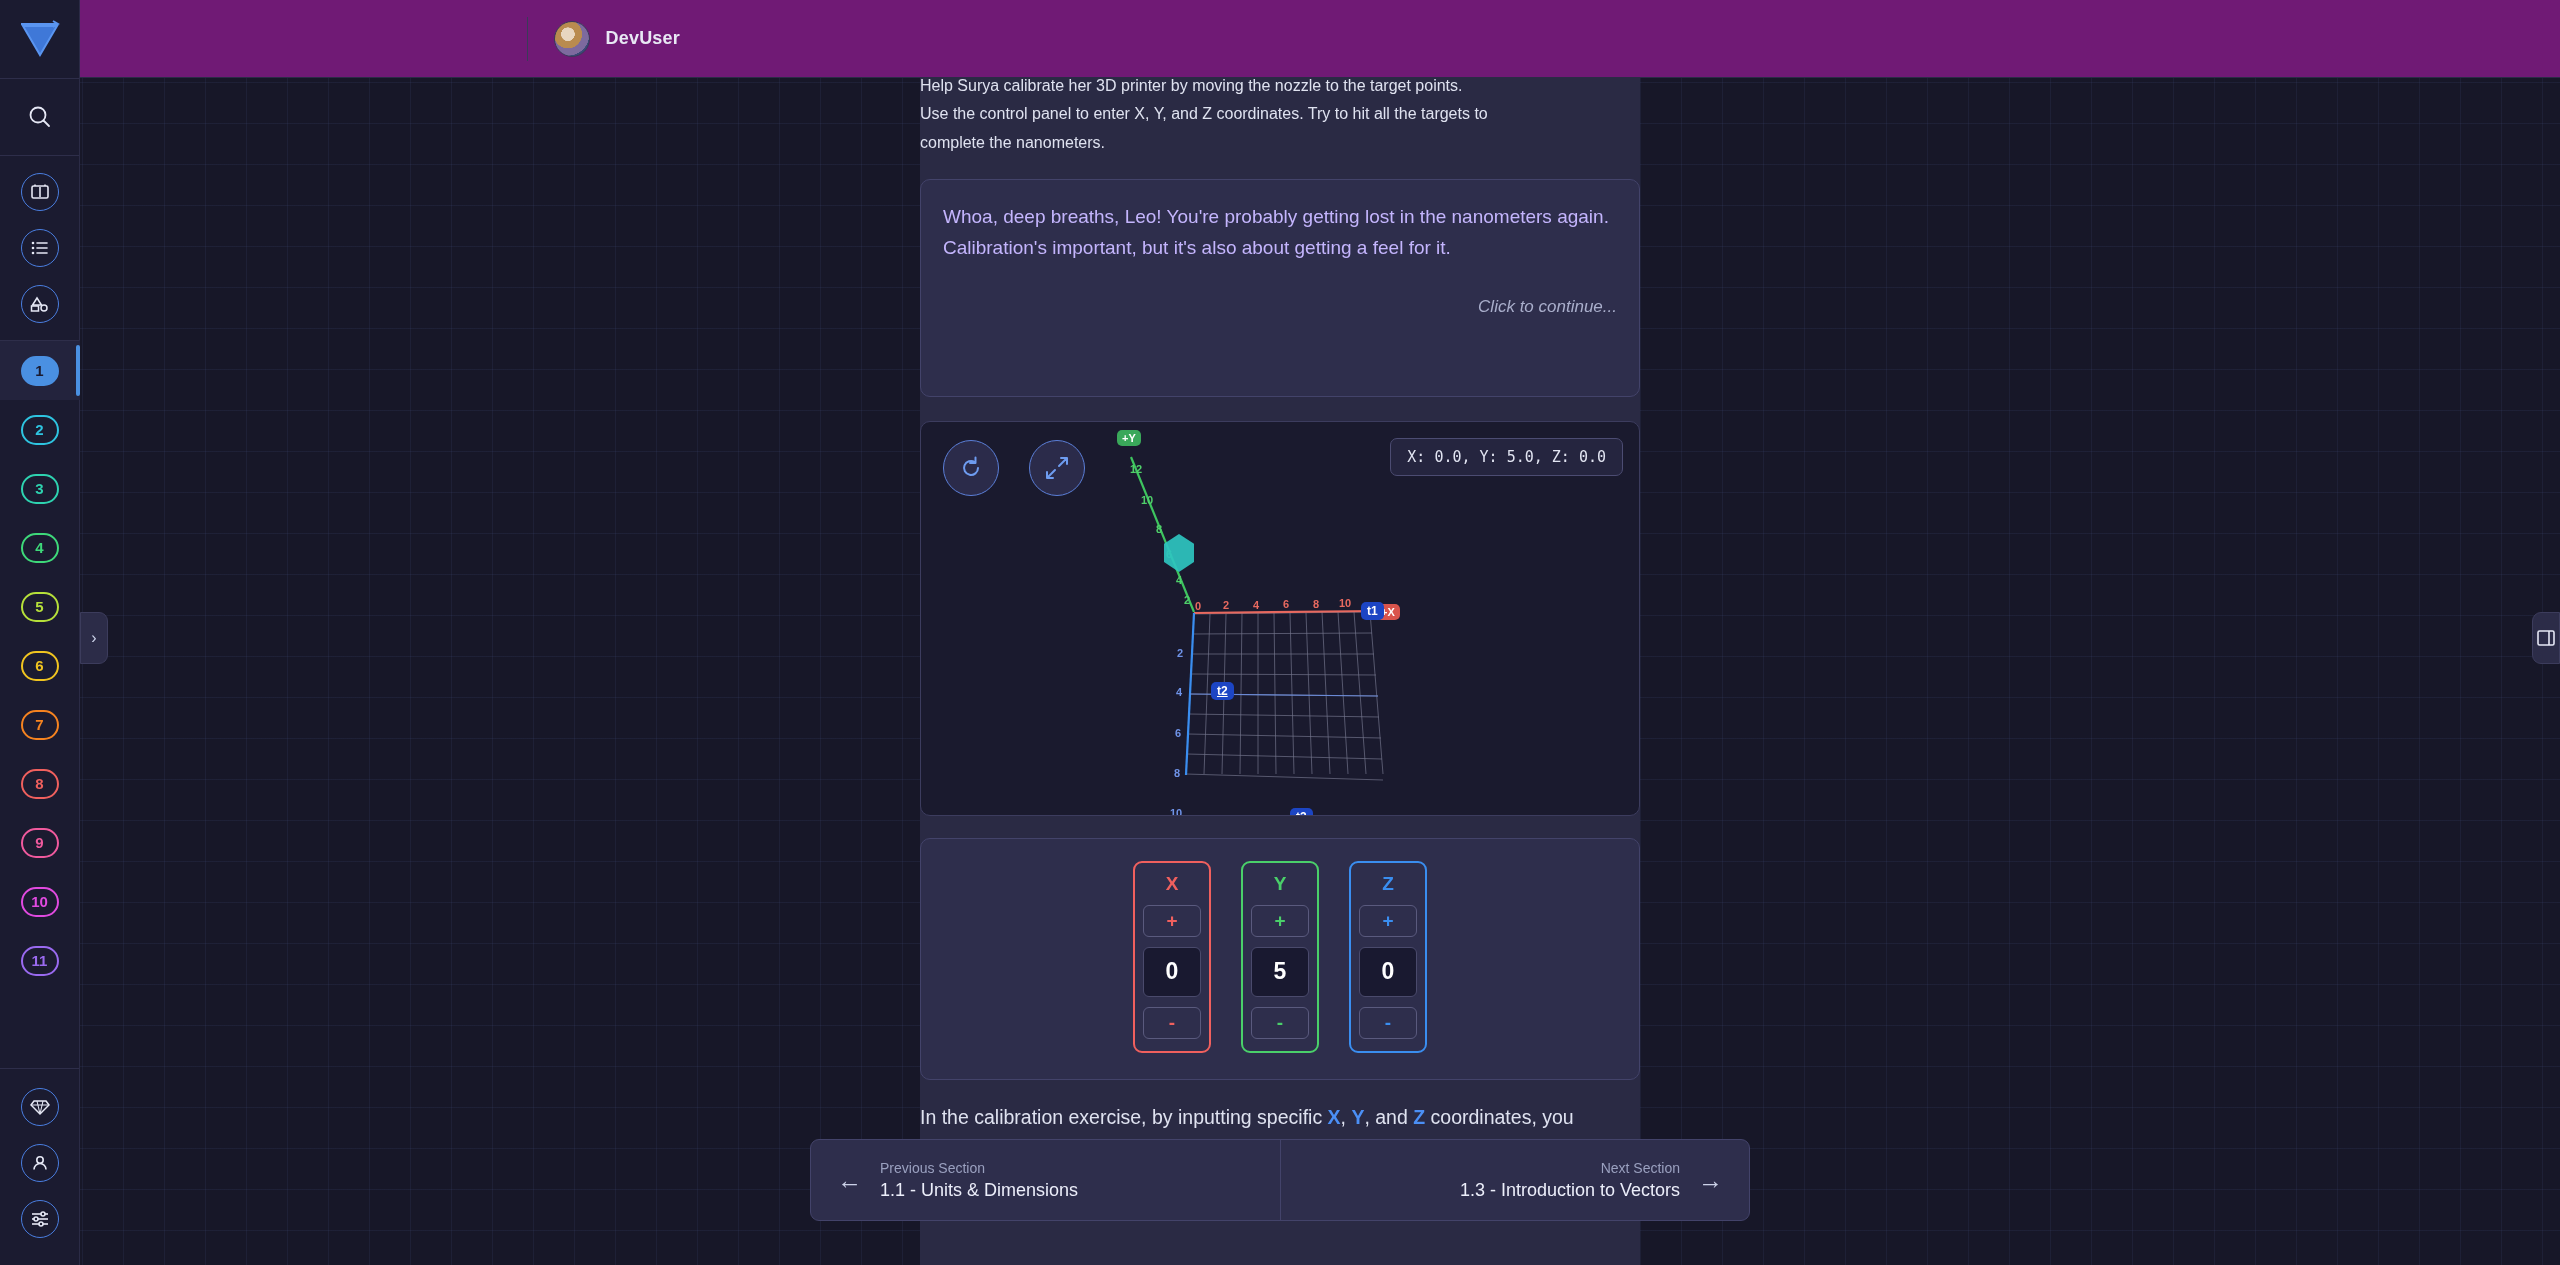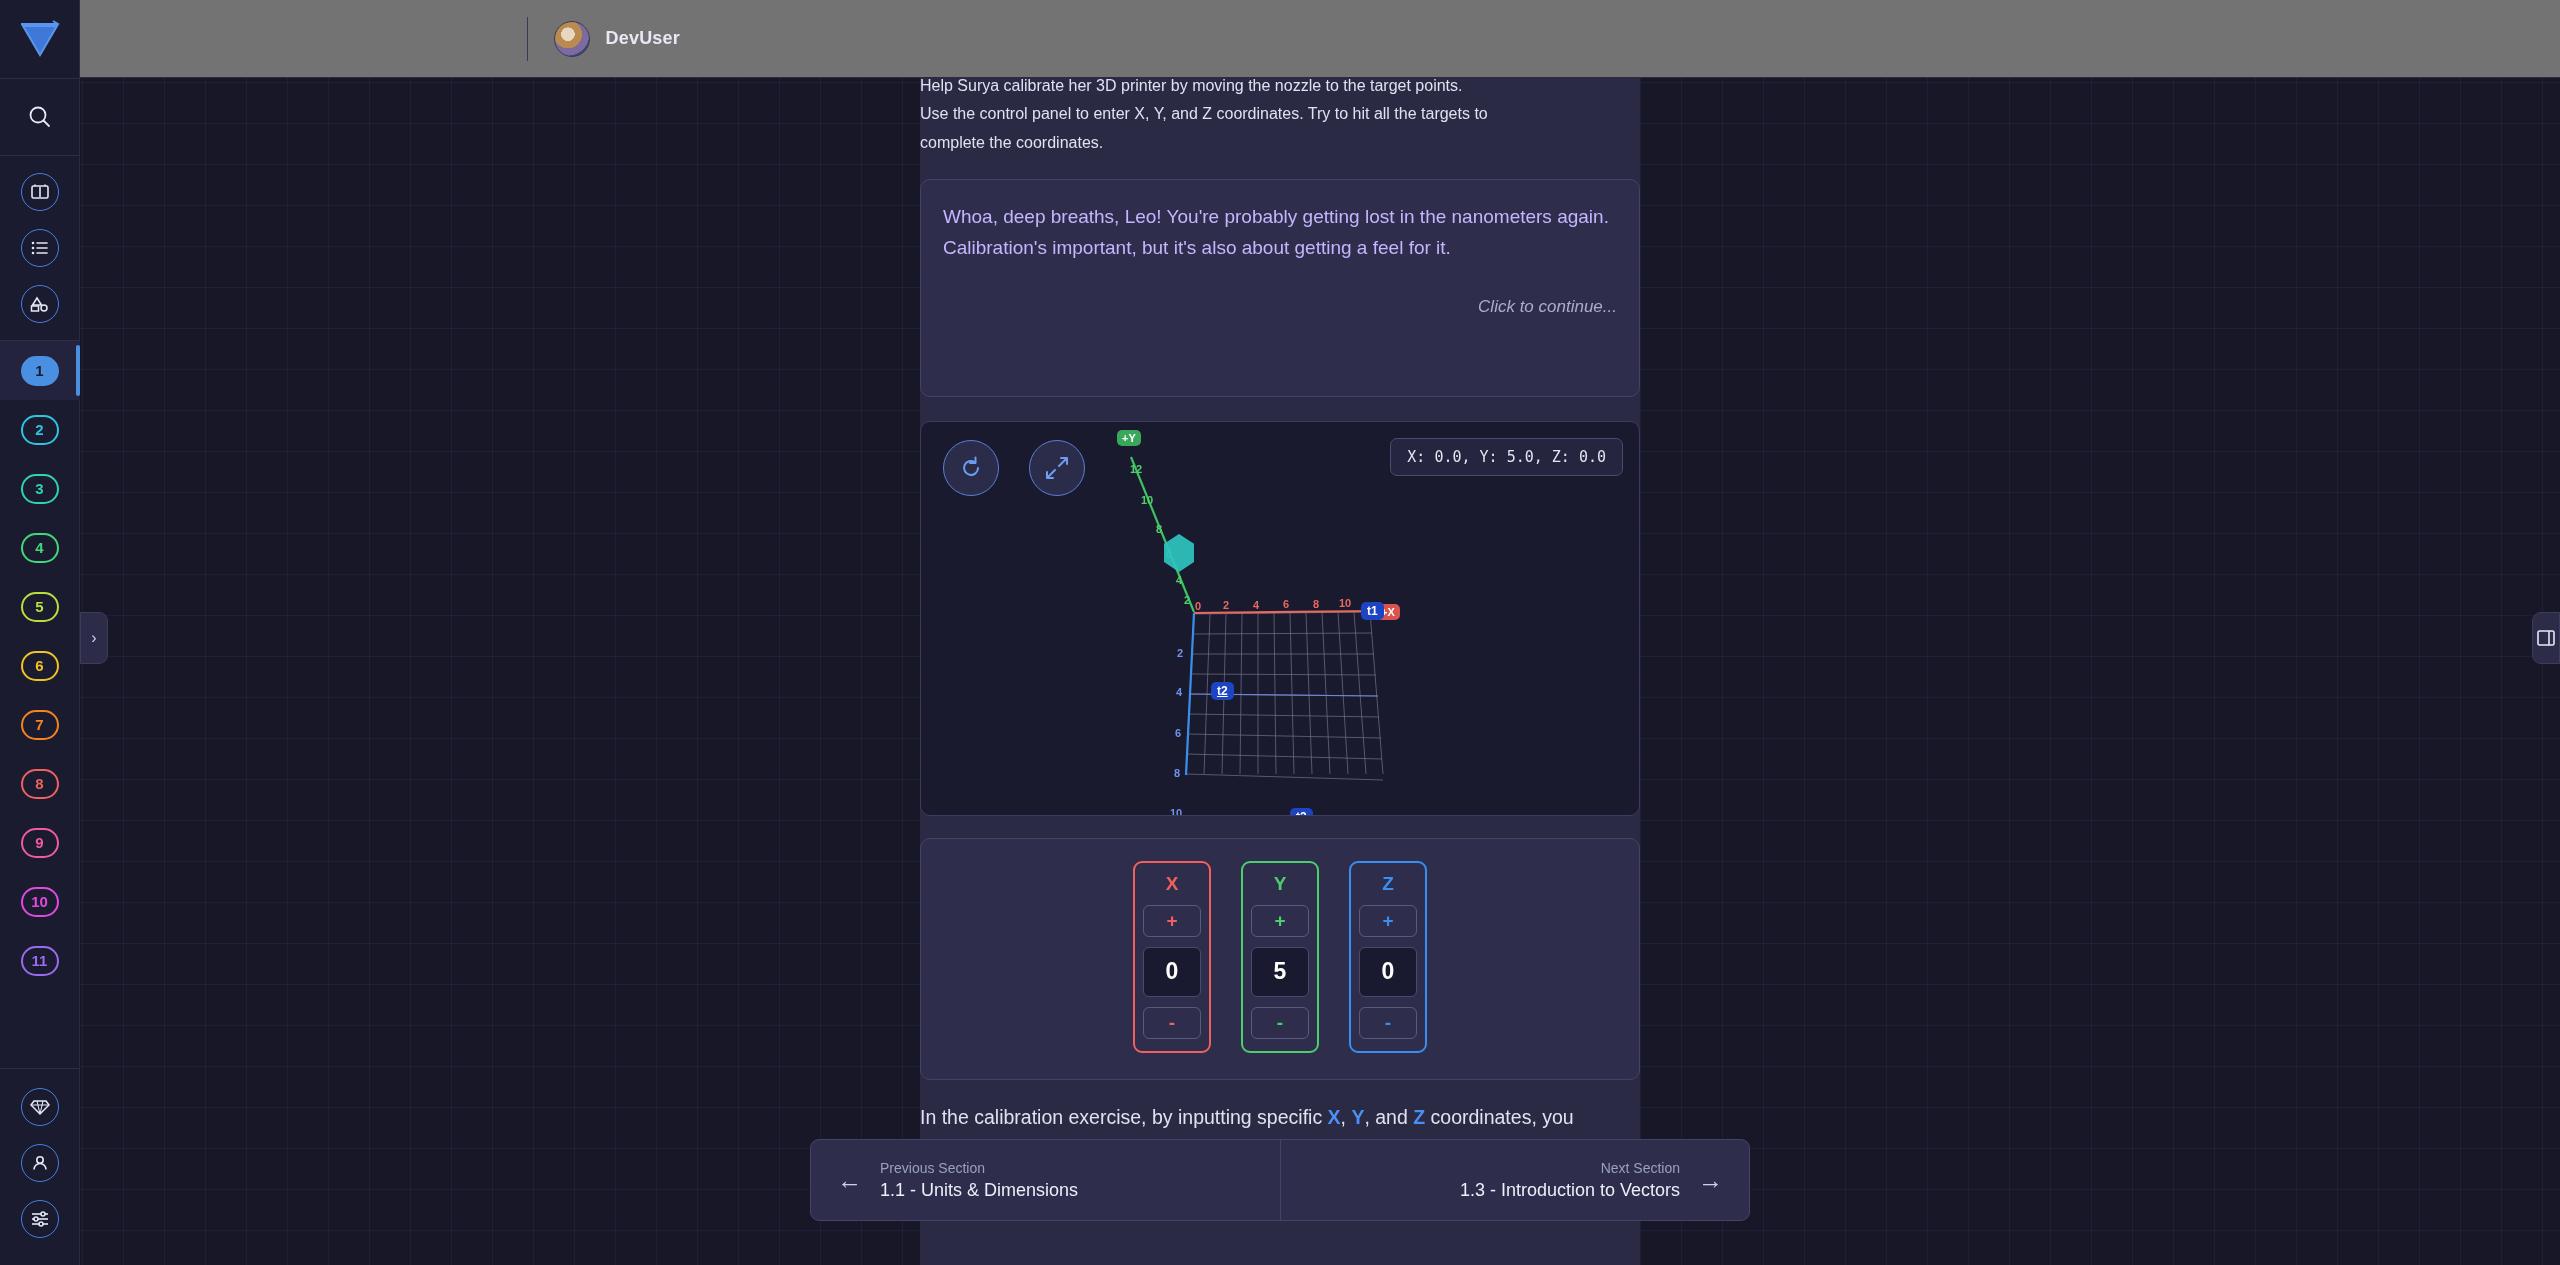--- a/index.html
+++ b/index.html
@@ -51,21 +51,21 @@
   .numrow.active { background: #23233d; }
   .numrow.active::after {
     content: ""; position: absolute; right: 0; top: 4px; bottom: 4px;
     width: 4px; background: #4a90e2; border-radius: 2px;
   }
   .spacer-grow { flex: 1; }
 
   
   #topbar {
     position: absolute; left: 80px; top: 0; right: 0; height: 78px;
-    background: #737373;
+    background: #701a75;
     border-bottom: 1px solid #2b2b46;
     display: flex; align-items: center; justify-content: flex-end;
     padding-right: 1880px;
     z-index: 30;
   }
   #user-chip { display: flex; align-items: center; gap: 16px; padding-left: 26px; border-left: 1px solid #3a3a58; height: 44px; }
   #avatar {
     width: 36px; height: 36px; border-radius: 50%;
     background: radial-gradient(circle at 38% 36%, #e8d6c0 0 22%, #b98b4f 23% 46%, #7d6a9e 47% 70%, #3a4a78 71% 100%);
     border: 1px solid #3a3a58;
@@ -331,21 +331,21 @@
     <rect x="2" y="2" width="16" height="14" rx="1.5" fill="none" stroke="#e6e8f5" stroke-width="1.6"></rect>
     <line x1="13" y1="2" x2="13" y2="16" stroke="#e6e8f5" stroke-width="1.6"></line>
   </svg>
 </div>
 
 <div id="content">
 
   <div id="intro" class="para">
     <div class="ln">Help Surya calibrate her 3D printer by moving the nozzle to the target points.</div>
     <div class="ln">Use the control panel to enter X, Y, and Z coordinates. Try to hit all the targets to</div>
-    <div class="ln">complete the coordinates.</div>
+    <div class="ln">complete the nanometers.</div>
   </div>
 
   <div id="dialogue">
     <div id="dlg-text">Whoa, deep breaths, Leo! You're probably getting lost in the nanometers again. Calibration's important, but it's also about getting a feel for it.</div>
     <div id="dlg-cont">Click to continue...</div>
   </div>
 
   <div id="viewport">
     <div class="vpbtn" id="vp-reset">
       <svg width="26" height="26" viewBox="0 0 26 26">

